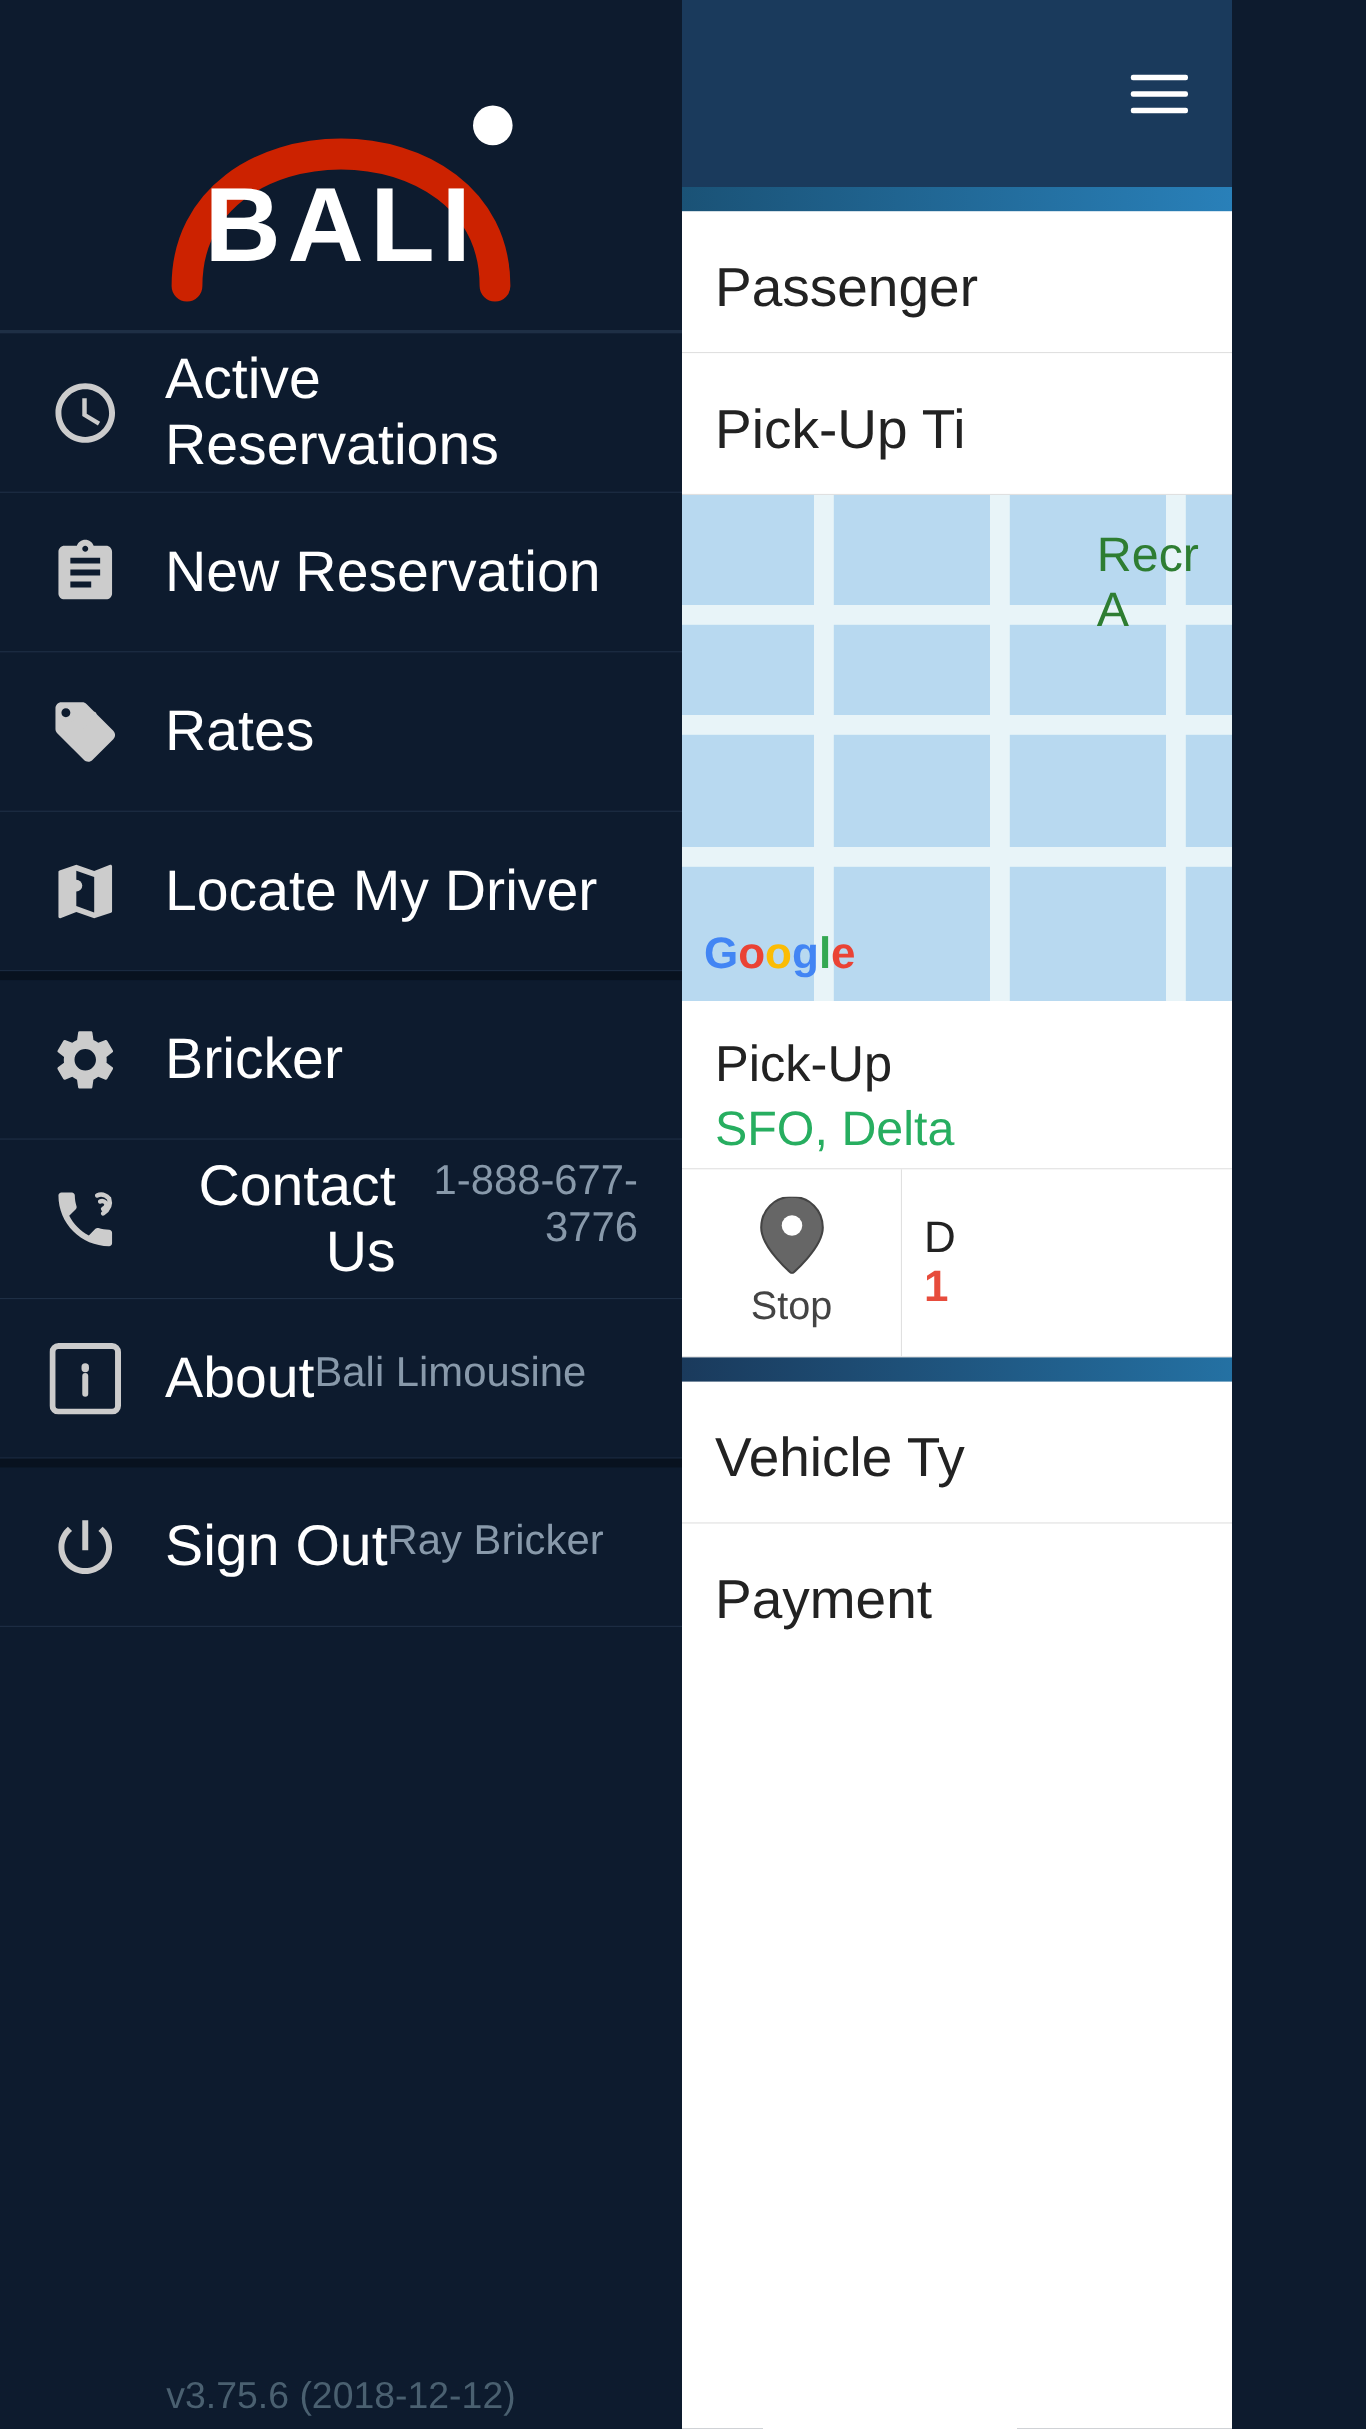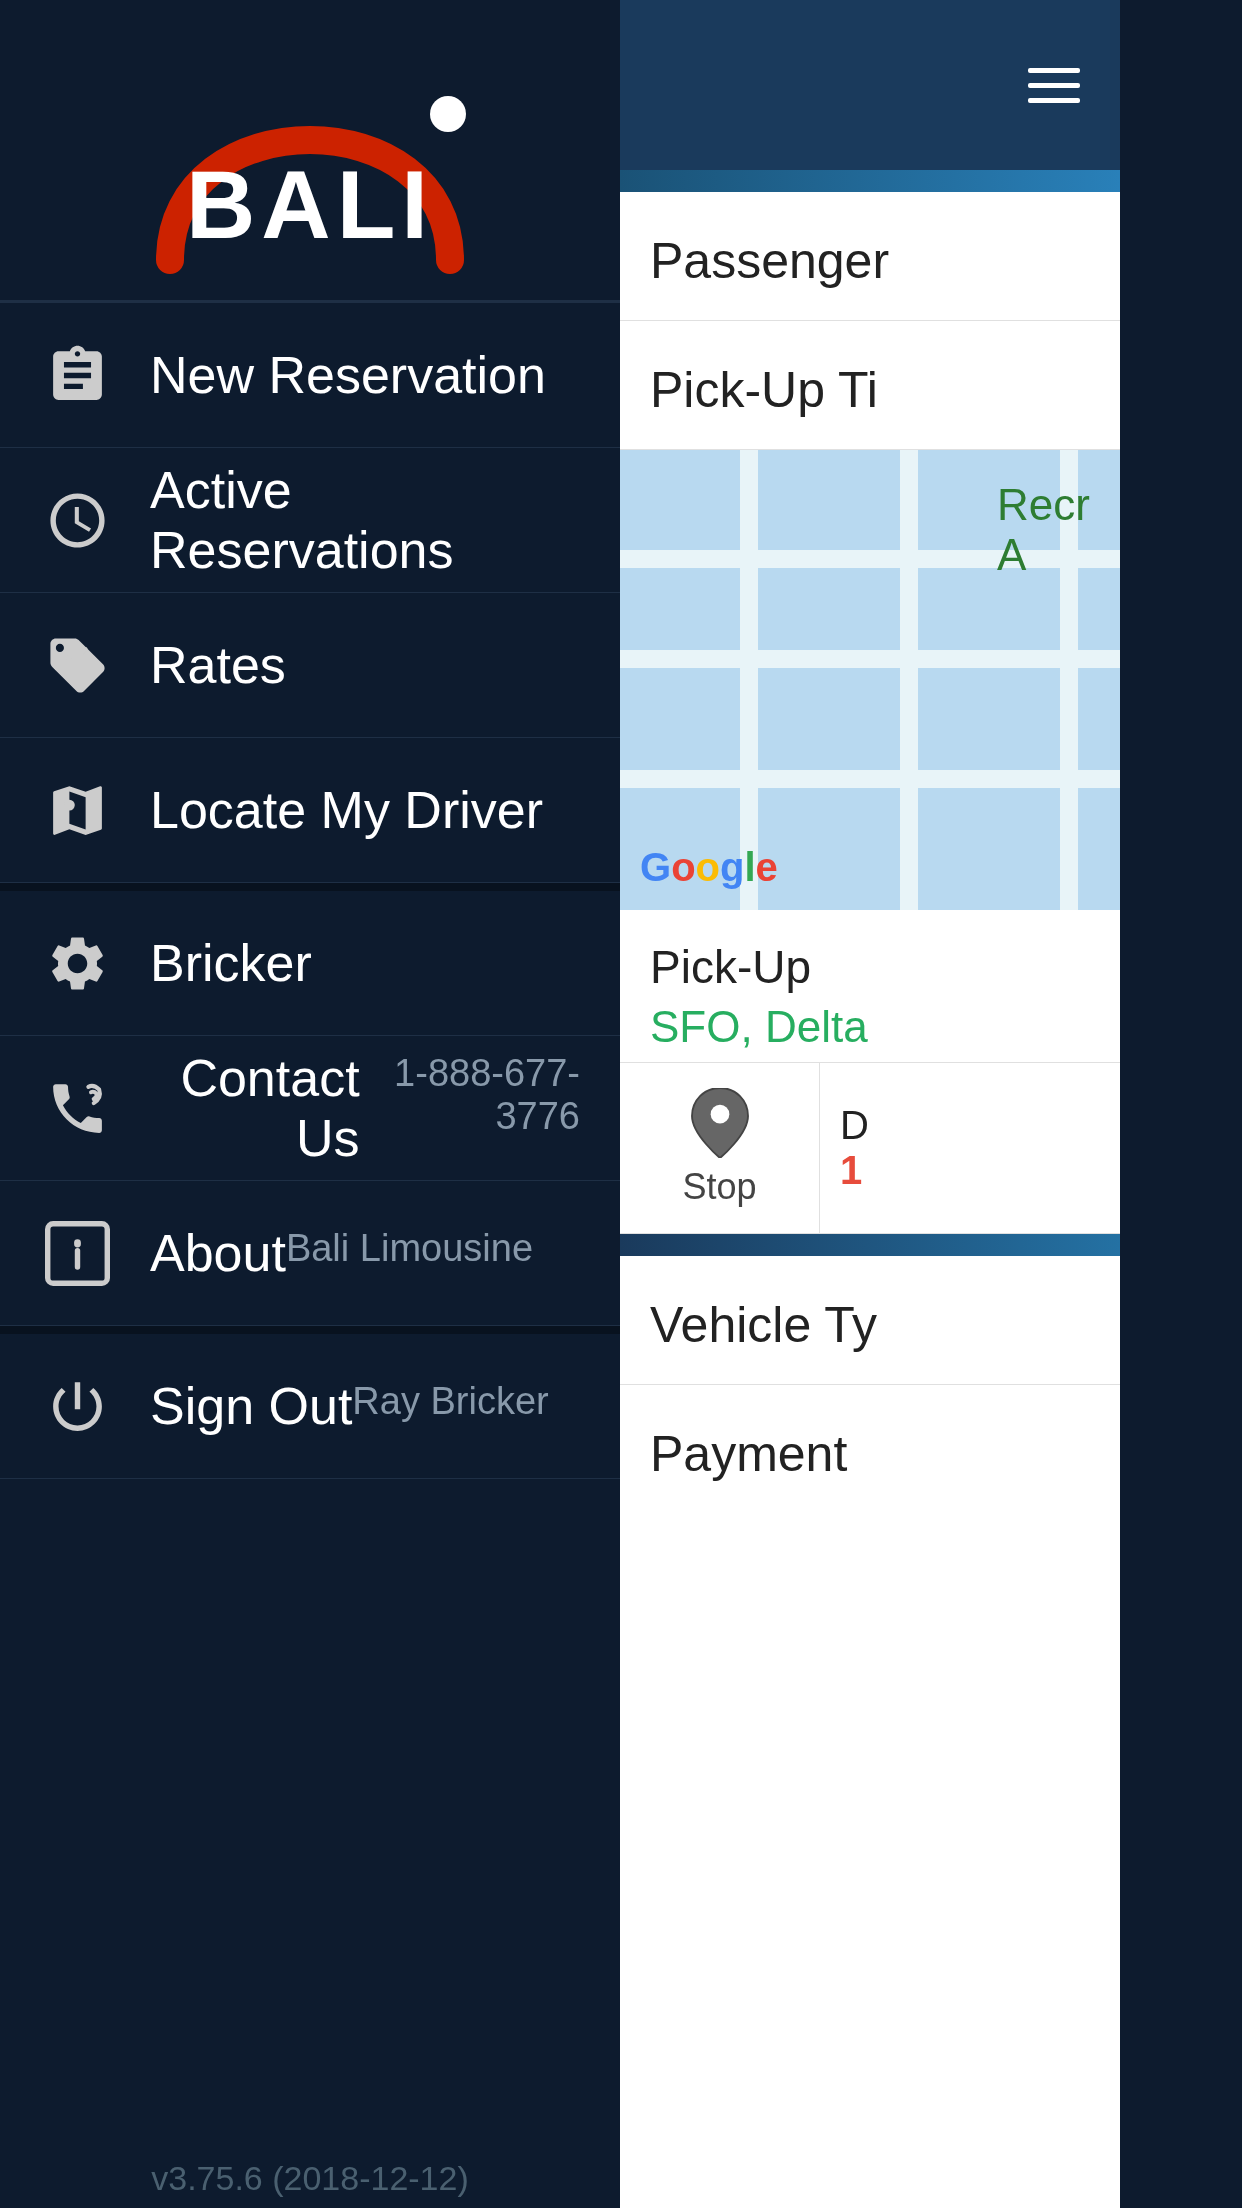--- a/index.html
+++ b/index.html
@@ -413,33 +413,33 @@
     </div>
   </div>
 
   <div class="sidebar-divider-top"></div>
 
   <div class="sidebar-nav">
 
     <div class="nav-item">
       <div class="nav-icon">
         <svg viewBox="0 0 24 24">
+          <path d="M12 2C6.48 2 2 6.48 2 12C2 17.52 6.48 22 12 22C17.52 22 22 17.52 22 12C22 6.48 17.52 2 12 2ZM12 20C7.59 20 4 16.41 4 12C4 7.59 7.59 4 12 4C16.41 4 20 7.59 20 12C20 16.41 16.41 20 12 20ZM12.5 7H11V13L16.25 16.15L17 14.92L12.5 12.25V7Z" fill="#cccccc"></path>
+        </svg>
+      </div>
+      <span class="nav-label">Active Reservations</span>
+    </div>
+
+    <div class="nav-item">
+      <div class="nav-icon">
+        <svg viewBox="0 0 24 24">
           <path d="M19 3H14.82C14.4 1.84 13.3 1 12 1C10.7 1 9.6 1.84 9.18 3H5C3.9 3 3 3.9 3 5V19C3 20.1 3.9 21 5 21H19C20.1 21 21 20.1 21 19V5C21 3.9 20.1 3 19 3ZM12 3C12.55 3 13 3.45 13 4C13 4.55 12.55 5 12 5C11.45 5 11 4.55 11 4C11 3.45 11.45 3 12 3ZM14 17H7V15H14V17ZM17 13H7V11H17V13ZM17 9H7V7H17V9Z" fill="#cccccc"></path>
         </svg>
       </div>
       <span class="nav-label">New Reservation</span>
-    </div>
-
-    <div class="nav-item">
-      <div class="nav-icon">
-        <svg viewBox="0 0 24 24">
-          <path d="M12 2C6.48 2 2 6.48 2 12C2 17.52 6.48 22 12 22C17.52 22 22 17.52 22 12C22 6.48 17.52 2 12 2ZM12 20C7.59 20 4 16.41 4 12C4 7.59 7.59 4 12 4C16.41 4 20 7.59 20 12C20 16.41 16.41 20 12 20ZM12.5 7H11V13L16.25 16.15L17 14.92L12.5 12.25V7Z" fill="#cccccc"></path>
-        </svg>
-      </div>
-      <span class="nav-label">Active Reservations</span>
     </div>
 
 
     <div class="nav-item">
       <div class="nav-icon">
         <svg viewBox="0 0 24 24">
           <path d="M21.41 11.58L12.41 2.58C12.05 2.22 11.55 2 11 2H4C2.9 2 2 2.9 2 4V11C2 11.55 2.22 12.05 2.59 12.42L11.59 21.42C11.95 21.78 12.45 22 13 22C13.55 22 14.05 21.78 14.41 21.41L21.41 14.41C21.78 14.05 22 13.55 22 13C22 12.45 21.77 11.94 21.41 11.58ZM5.5 7C4.67 7 4 6.33 4 5.5C4 4.67 4.67 4 5.5 4C6.33 4 7 4.67 7 5.5C7 6.33 6.33 7 5.5 7Z" fill="#cccccc"></path>
           <path d="M8 9L10 11L15 6" stroke="#cccccc" stroke-width="1.5" fill="none" stroke-linecap="round"></path>
         </svg>
       </div>

